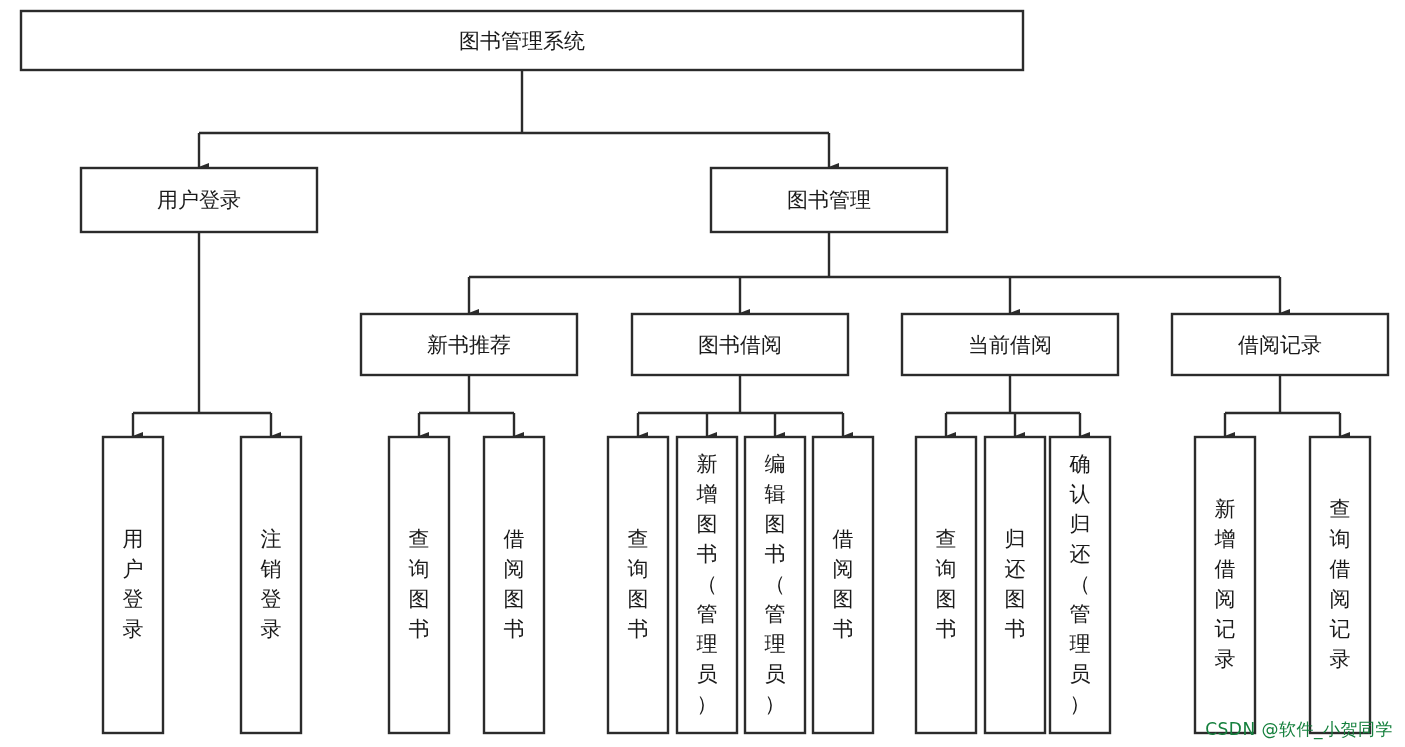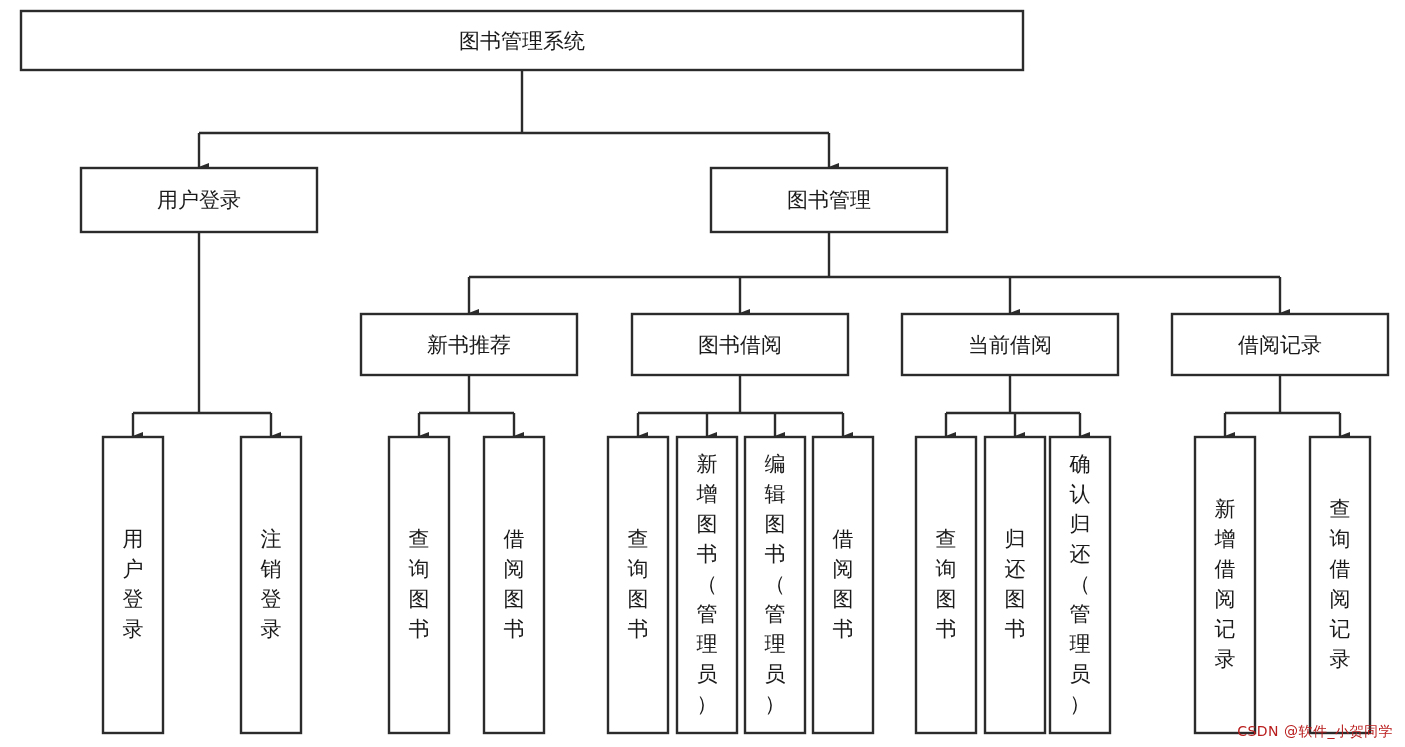--- a/index.html
+++ b/index.html
@@ -48,22 +48,22 @@
     font-size: 21px;
     fill: #1a1a1a;
     text-anchor: middle;
     dominant-baseline: middle;
   }
   .watermark {
     position: absolute;
     right: 12px;
     bottom: 6px;
     font-family: "DejaVu Sans", "Liberation Sans", sans-serif;
-    font-size: 14px;
-    color: #b91c1c;
+    font-size: 17px;
+    color: #15803d;
     letter-spacing: 0.5px;
     user-select: none;
   }
 </style>
 </head>
 <body>
 
 <div id="canvas">
   <svg class="diagram" viewBox="0 0 1405 747">
     <defs>

